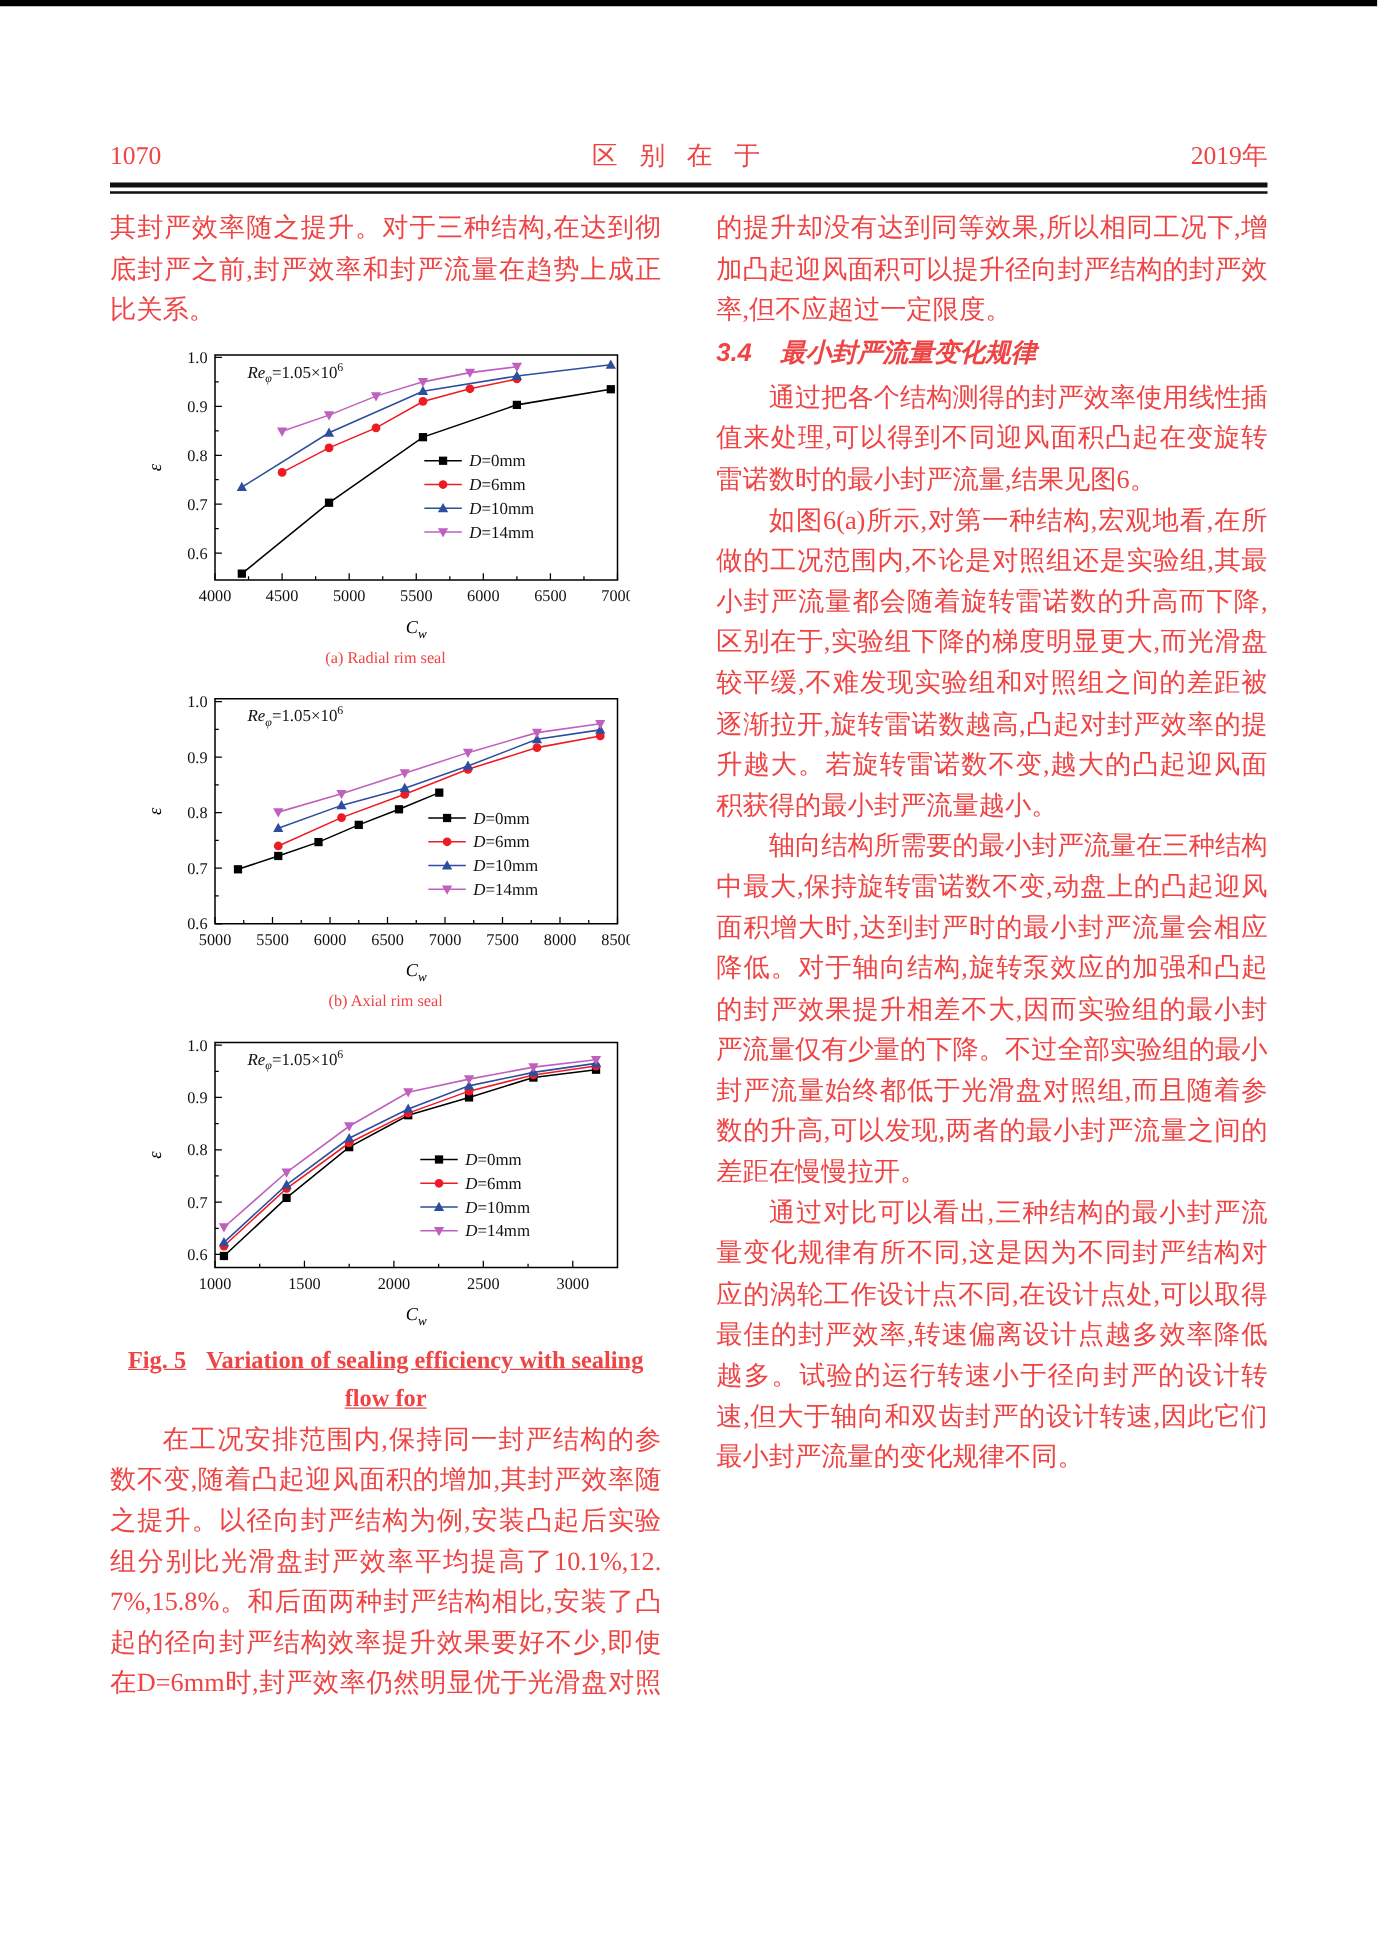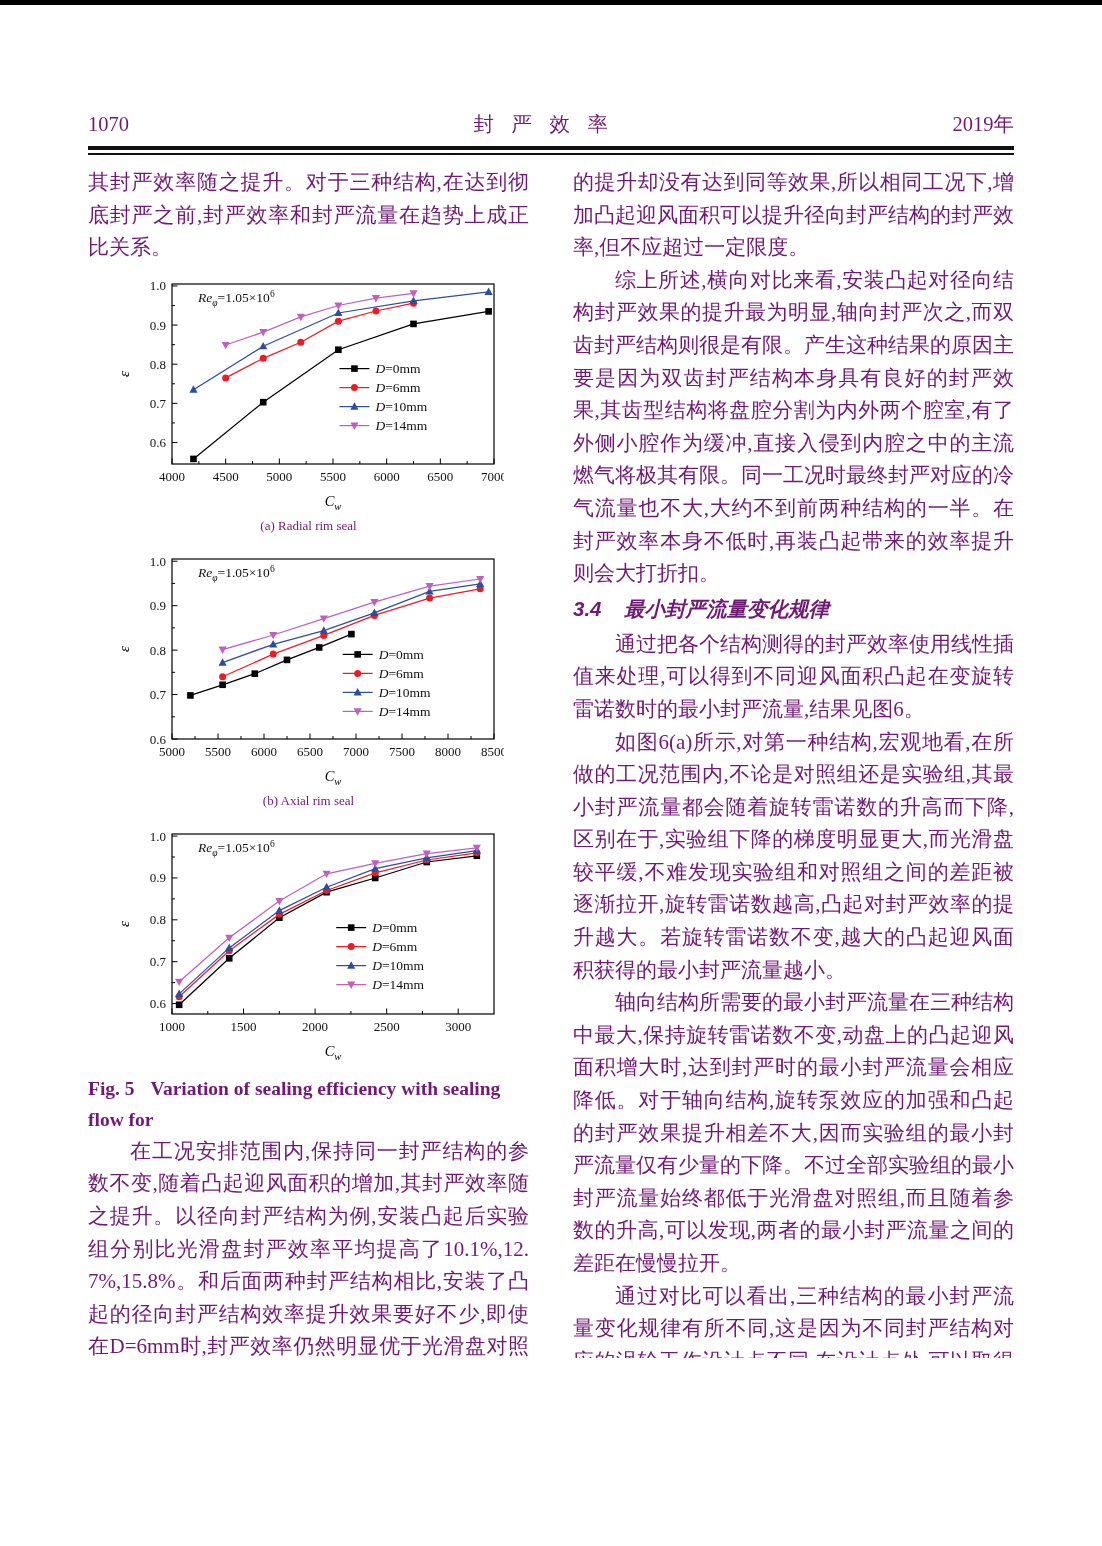--- a/index.html
+++ b/index.html
@@ -1,18 +1,18 @@
 <!DOCTYPE html>
 <html><head>
 <meta charset="utf-8">
 <style>
   html,body{margin:0;padding:0;background:#ffffff;}
   .page{
     position:relative;width:1102px;height:1358px;background:#ffffff;overflow:hidden;
-    font-family:"Liberation Serif","DejaVu Serif",serif;color:#701a75;
+    font-family:"Liberation Serif","DejaVu Serif",serif;color:#ef4444;
   }
   .scan-top{position:absolute;top:0;left:0;width:1102px;height:5px;background:#000;}
   .pg-header{
     position:absolute;top:110px;left:88px;width:926px;height:26px;
     display:flex;justify-content:space-between;align-items:baseline;
     font-size:20.5px;
   }
   .journal-title{letter-spacing:0.85em;text-indent:0.85em;}
   .rules{position:absolute;top:146px;left:88px;width:926px;}
   .rule-thick{height:3.5px;background:#111;}
@@ -26,34 +26,34 @@
   p.ind{text-indent:2em;}
   .sec-heading{
     font-family:"Liberation Sans","DejaVu Sans",sans-serif;
     font-size:20.5px;font-weight:bold;margin:3px 0 3px 0;line-height:32px;font-style:italic;
   }
   .sec-heading .num{margin-right:1.1em;}
   figure.chart-fig{margin:10px 0 4px 0;text-align:center;}
   figure.chart-fig svg{display:block;margin:0 auto;}
   .subcap{font-size:13px;margin-top:2px;line-height:26px;}
   .fig5{
-    font-weight:bold;font-size:19.5px;line-height:31px;margin-top:12px;
+    text-align:center;font-weight:bold;font-size:19.5px;line-height:31px;margin-top:12px;text-decoration:underline;
   }
   .fig5 .gap{margin-left:16px;}
   .after-cap{margin-top:16px;}
 </style>
 </head>
 <body>
 
 <div class="page">
   <div class="scan-top"></div>
 
   <div class="pg-header">
     <span>1070</span>
-    <span class="journal-title">封严效率</span>
+    <span class="journal-title">区别在于</span>
     <span>2019年</span>
   </div>
   <div class="rules">
     <div class="rule-thick"></div>
     <div class="rule-thin"></div>
   </div>
 
   <div class="columns">
 
     <section class="col">
@@ -343,21 +343,20 @@
         <div>
           <span>Fig. 5</span><span class="gap">Variation of sealing efficiency with sealing flow for</span>
         </div>
       </div>
 
       <p class="body ind after-cap">在工况安排范围内,保持同一封严结构的参数不变,随着凸起迎风面积的增加,其封严效率随之提升。以径向封严结构为例,安装凸起后实验组分别比光滑盘封严效率平均提高了10.1%,12.7%,15.8%。和后面两种封严结构相比,安装了凸起的径向封严结构效率提升效果要好不少,即使在D=6mm时,封严效率仍然明显优于光滑盘对照组。不过,对比试验数据也可以看出,当实验组的迎风面积从当量值D=6mm增加到14mm,增加了一倍以上时,封严效率</p>
     </section>
 
     <section class="col">
       <p class="body">的提升却没有达到同等效果,所以相同工况下,增加凸起迎风面积可以提升径向封严结构的封严效率,但不应超过一定限度。</p>
-      <p class="body ind">综上所述,横向对比来看,安装凸起对径向结构封严效果的提升最为明显,轴向封严次之,而双齿封严结构则很是有限。产生这种结果的原因主要是因为双齿封严结构本身具有良好的封严效果,其齿型结构将盘腔分割为内外两个腔室,有了外侧小腔作为缓冲,直接入侵到内腔之中的主流燃气将极其有限。同一工况时最终封严对应的冷气流量也不大,大约不到前两种结构的一半。在封严效率本身不低时,再装凸起带来的效率提升则会大打折扣。</p>
 
       <h3 class="sec-heading">
         <span class="num">3.4</span><span>最小封严流量变化规律</span>
       </h3>
 
       <p class="body ind">通过把各个结构测得的封严效率使用线性插值来处理,可以得到不同迎风面积凸起在变旋转雷诺数时的最小封严流量,结果见图6。</p>
       <p class="body ind">如图6(a)所示,对第一种结构,宏观地看,在所做的工况范围内,不论是对照组还是实验组,其最小封严流量都会随着旋转雷诺数的升高而下降,区别在于,实验组下降的梯度明显更大,而光滑盘较平缓,不难发现实验组和对照组之间的差距被逐渐拉开,旋转雷诺数越高,凸起对封严效率的提升越大。若旋转雷诺数不变,越大的凸起迎风面积获得的最小封严流量越小。</p>
       <p class="body ind">轴向结构所需要的最小封严流量在三种结构中最大,保持旋转雷诺数不变,动盘上的凸起迎风面积增大时,达到封严时的最小封严流量会相应降低。对于轴向结构,旋转泵效应的加强和凸起的封严效果提升相差不大,因而实验组的最小封严流量仅有少量的下降。不过全部实验组的最小封严流量始终都低于光滑盘对照组,而且随着参数的升高,可以发现,两者的最小封严流量之间的差距在慢慢拉开。</p>
       <p class="body ind">通过对比可以看出,三种结构的最小封严流量变化规律有所不同,这是因为不同封严结构对应的涡轮工作设计点不同,在设计点处,可以取得最佳的封严效率,转速偏离设计点越多效率降低越多。试验的运行转速小于径向封严的设计转速,但大于轴向和双齿封严的设计转速,因此它们最小封严流量的变化规律不同。</p>
 

